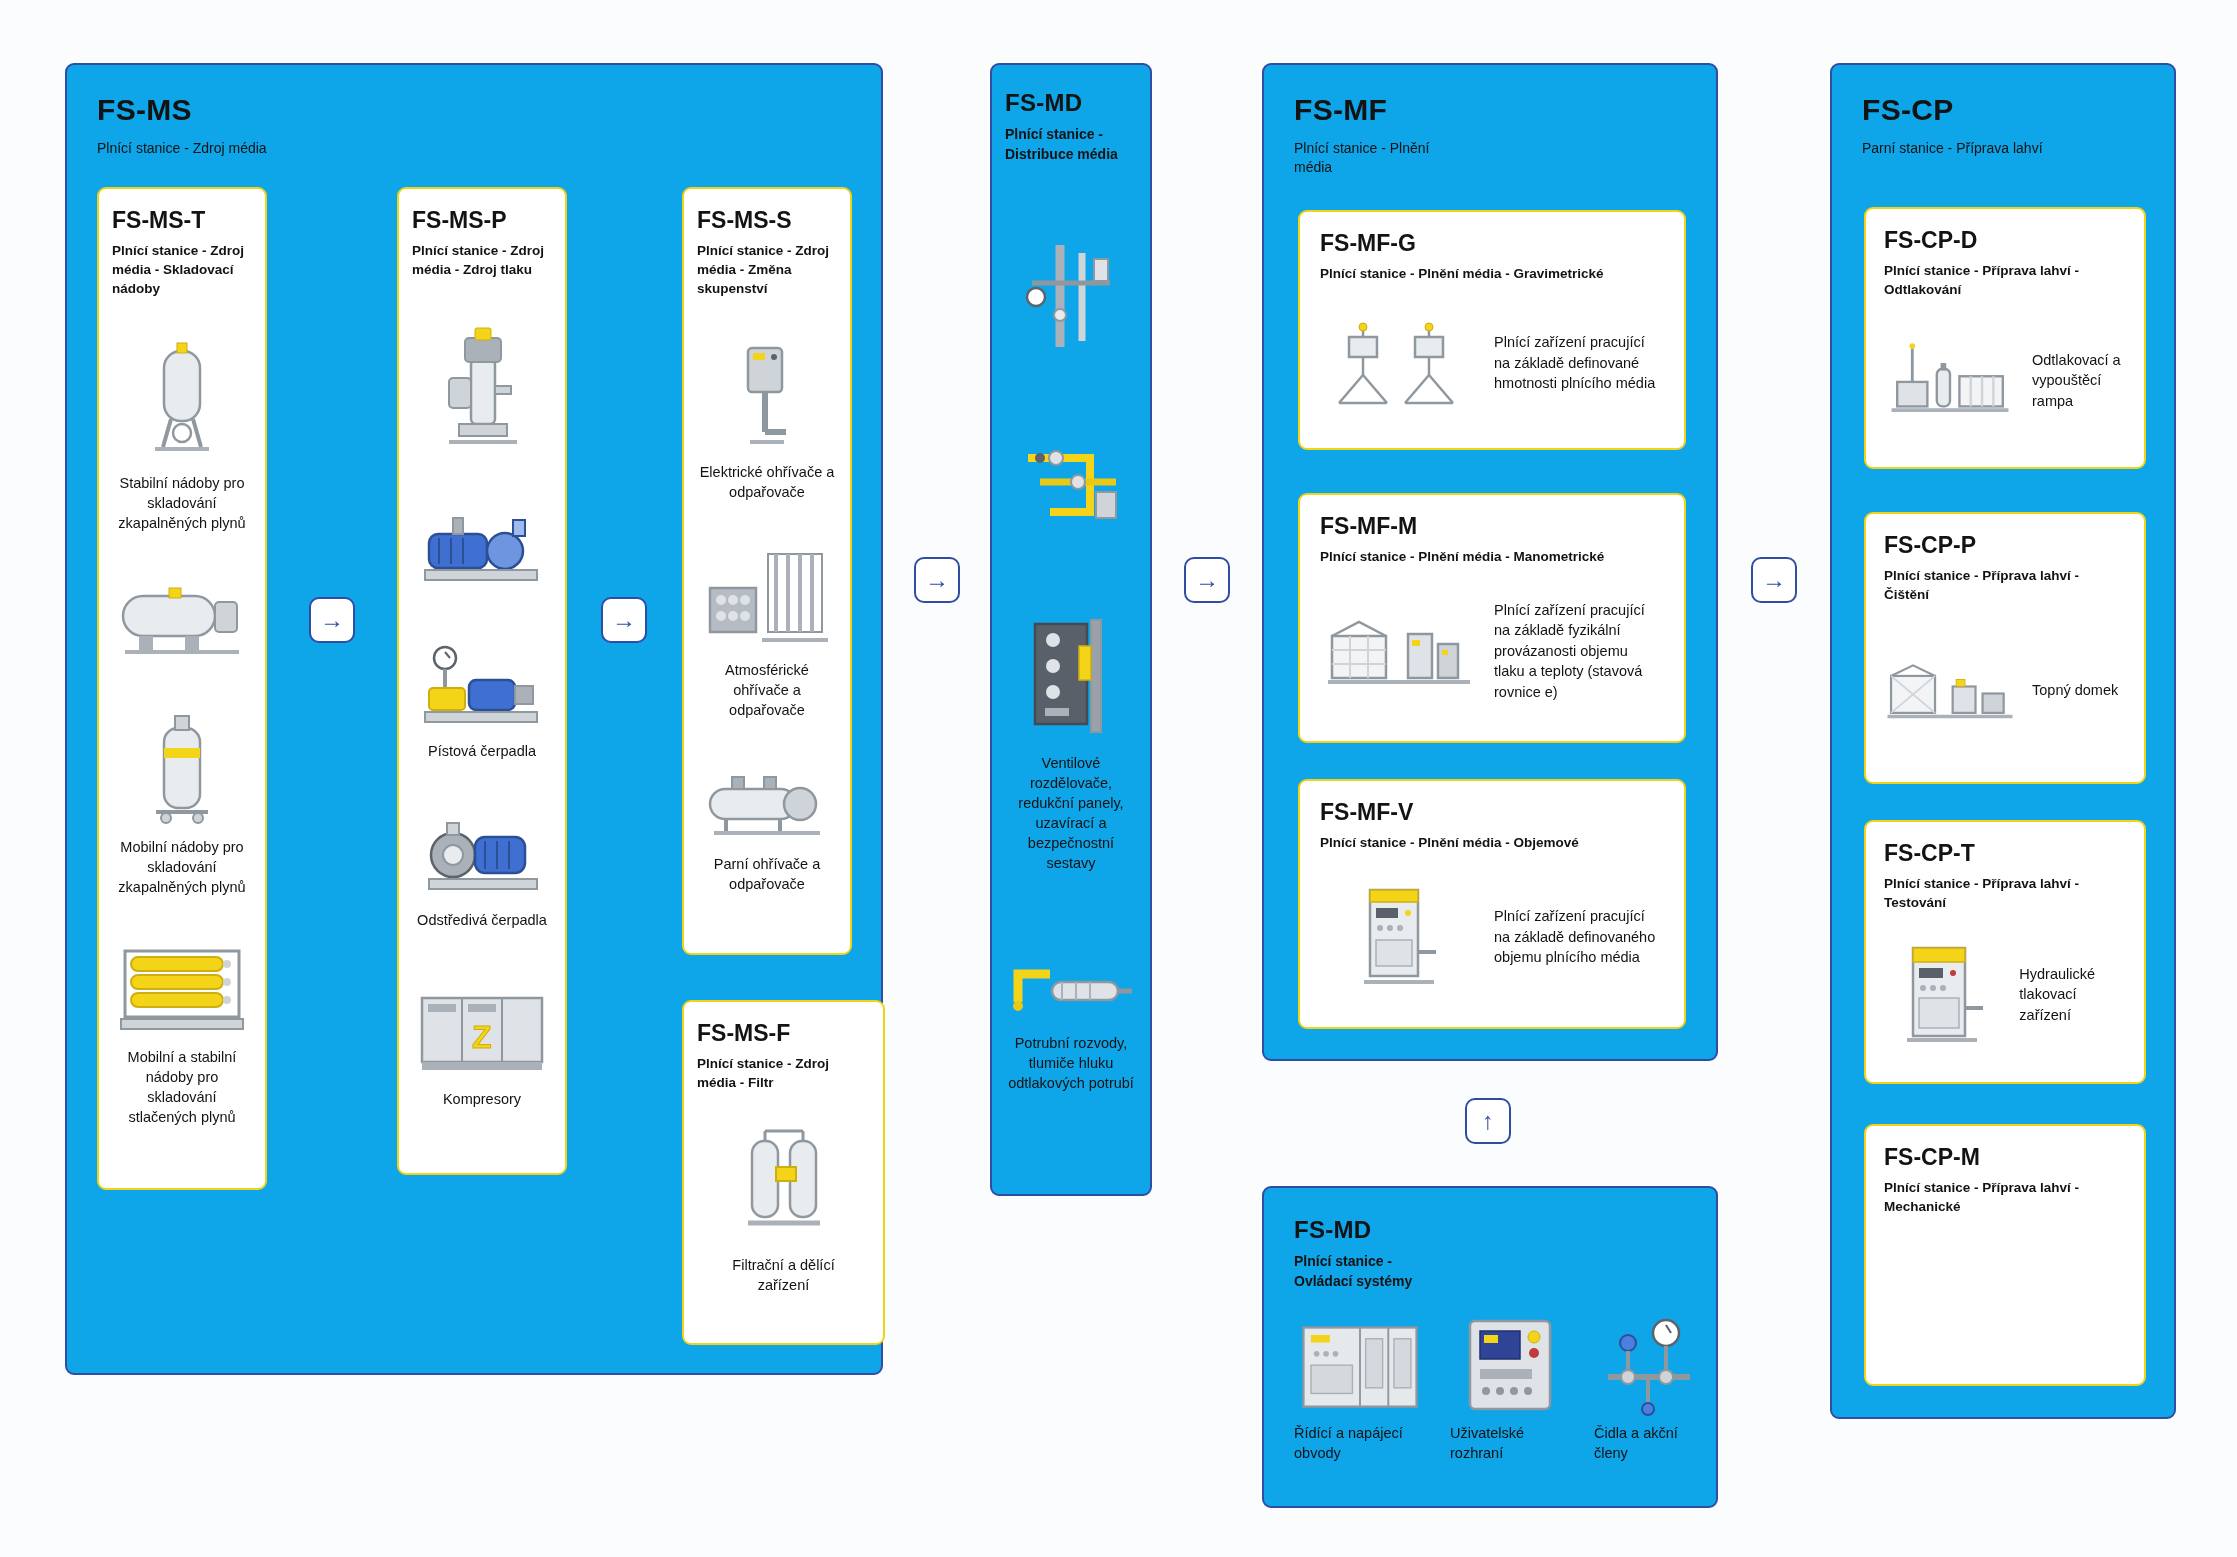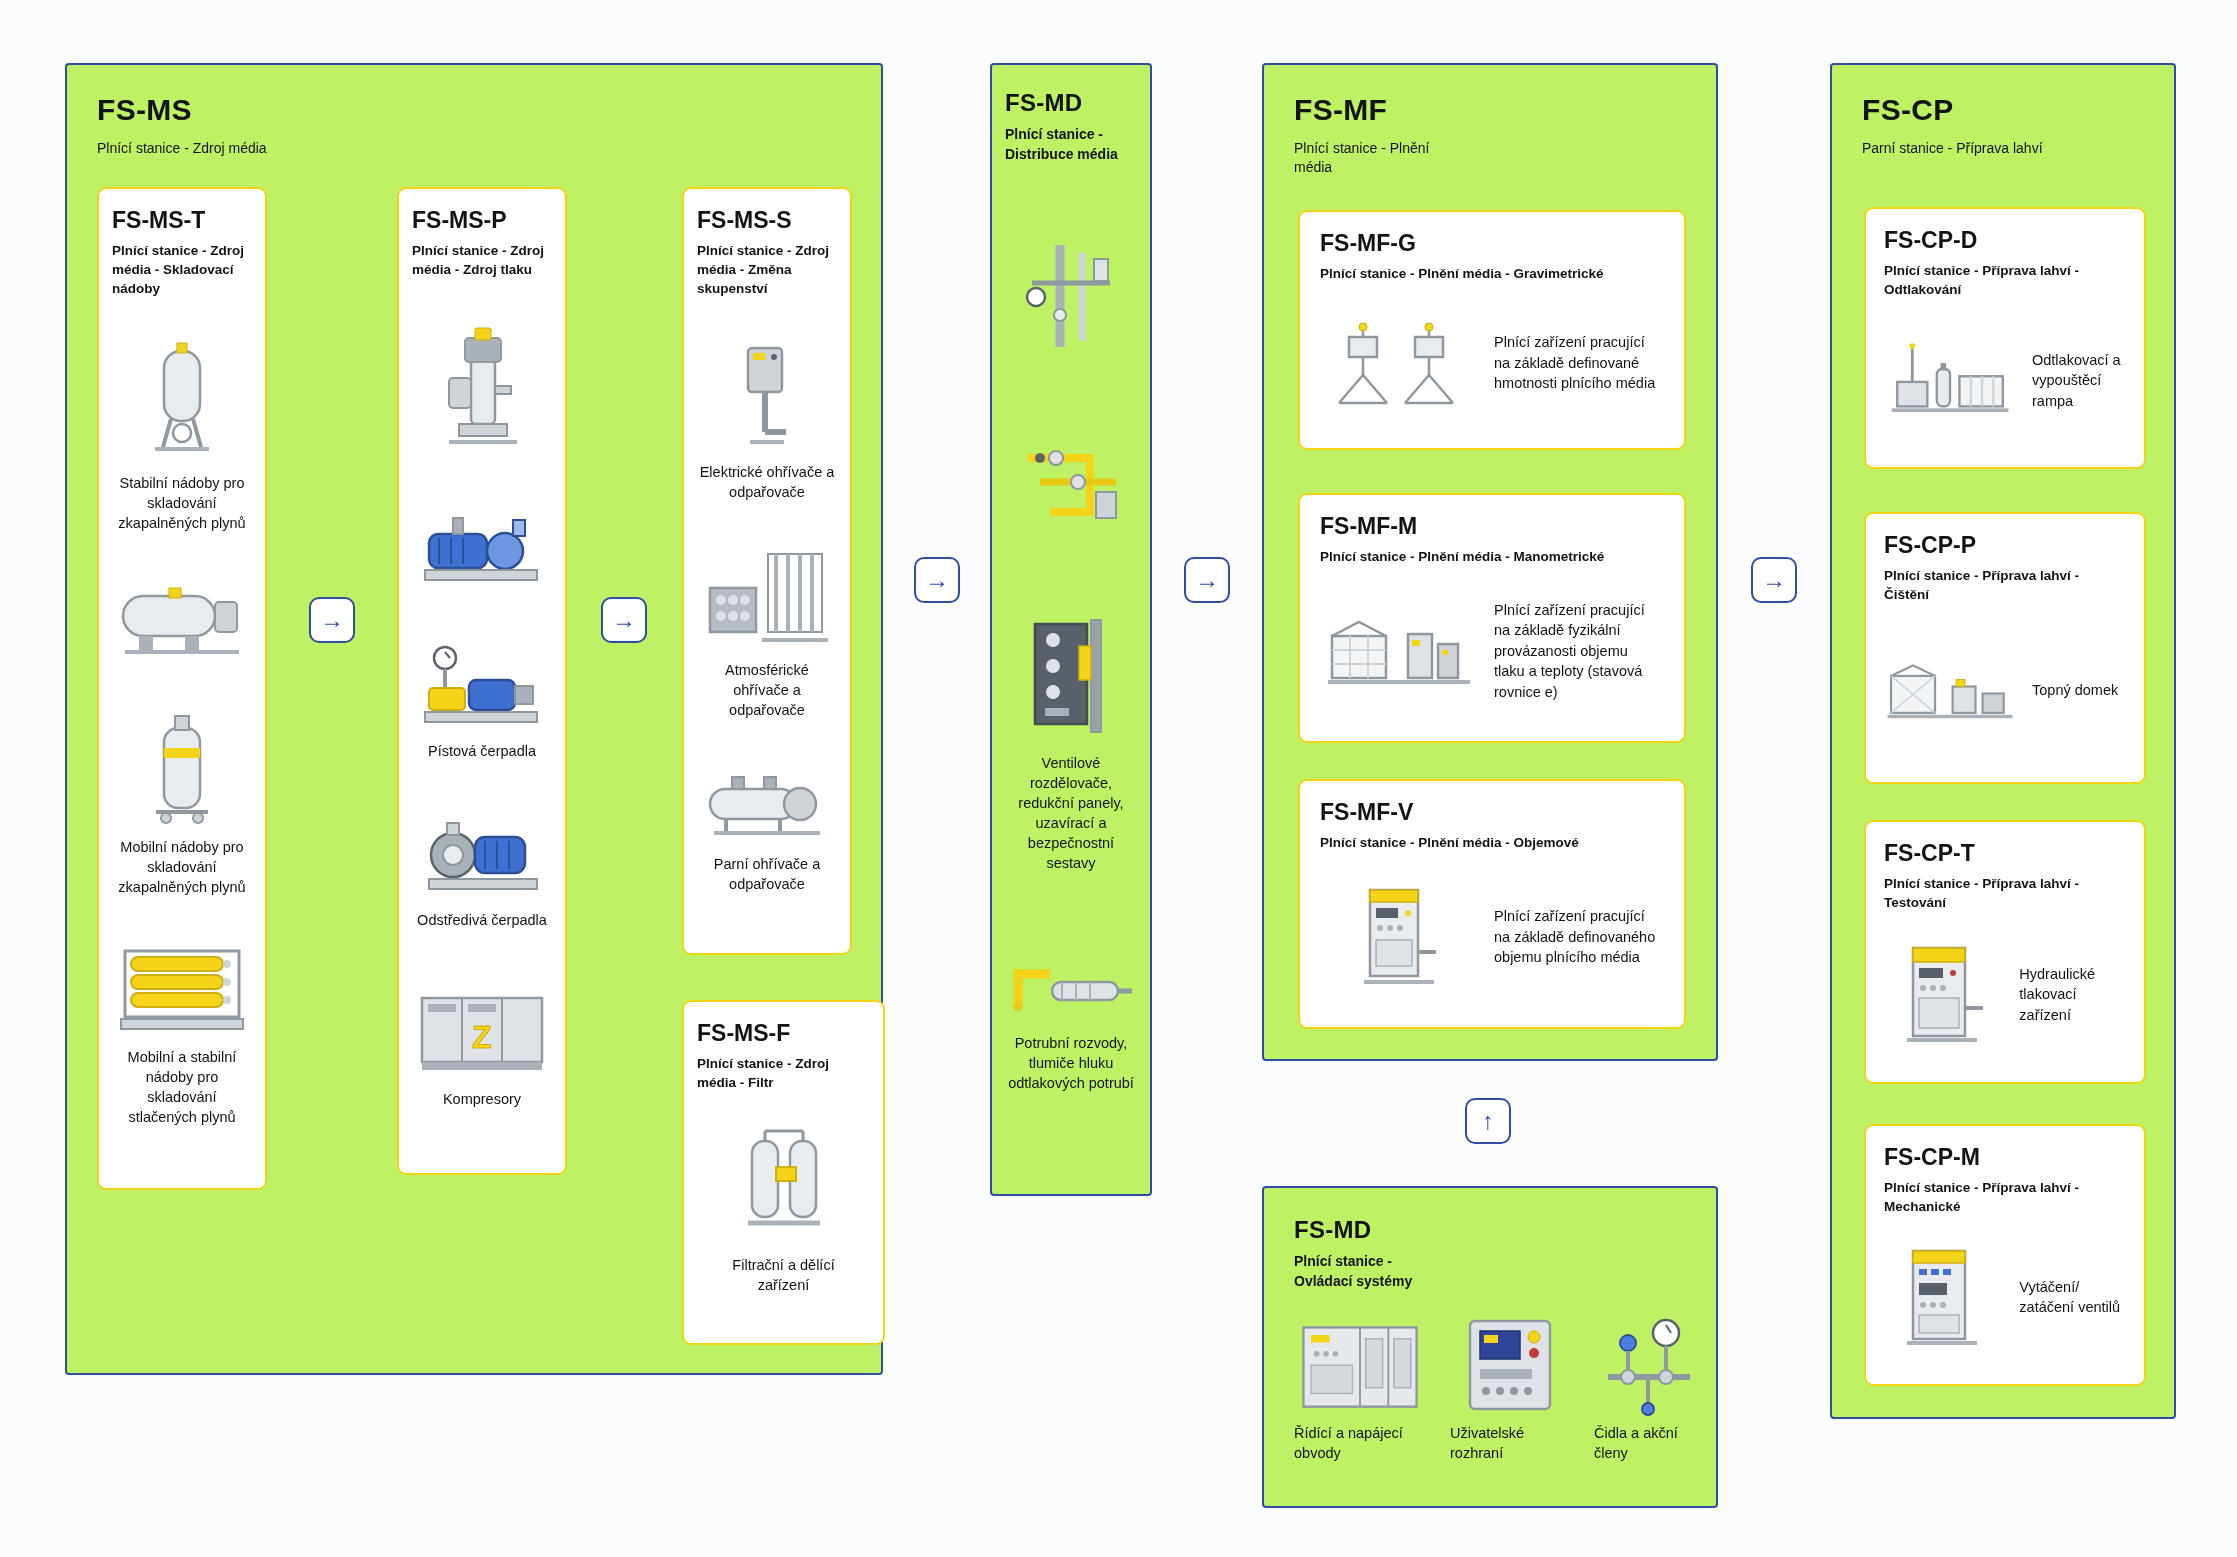--- a/index.html
+++ b/index.html
@@ -1,19 +1,19 @@
 <!DOCTYPE html>
 <html><head>
 <meta charset="utf-8">
 <style>
   *{box-sizing:border-box;margin:0;padding:0}
   body{margin:0;background:#fbfcfd}
   .canvas{position:relative;width:2237px;height:1557px;background:#fbfcfd;
     font-family:"Liberation Sans",sans-serif;color:#131313;overflow:hidden}
-  .box-blue{position:absolute;background:#bef264;border:2.5px solid #2e4da3;border-radius:4px;padding:28px 30px}
+  .box-blue{position:absolute;background:#0ea5e9;border:2.5px solid #2e4da3;border-radius:9px;padding:28px 30px}
   .box-yellow{position:absolute;background:#fff;border:2.5px solid #f2d417;border-radius:9px;
     padding:18px 13px;display:flex;flex-direction:column}
   .g-title{font-size:30px;font-weight:700;letter-spacing:.3px}
   .g-title-sm{font-size:24px;font-weight:700;letter-spacing:.3px}
   .g-sub{font-size:14px;font-weight:400;line-height:1.35;margin-top:12px}
   .g-sub-sm{font-size:14px;font-weight:700;line-height:1.4;margin-top:8px}
   .c-title{font-size:23px;font-weight:700}
   .c-sub{font-size:13.5px;font-weight:700;line-height:1.4;margin-top:8px}
   .items{display:flex;flex-direction:column;align-items:center;justify-content:space-evenly;flex:1;width:100%}
   .item{display:flex;flex-direction:column;align-items:center;gap:12px;padding:6px 0}
@@ -531,34 +531,16 @@
               <line x1="18" y1="98" x2="88" y2="98" stroke="#aab1b8" stroke-width="4"></line>
             </svg>
           </div>
         <p class="cp-desc">Hydraulické tlakovací zařízení</p>
       </div>
     </div>
 
     <div class="box-yellow" style="left:32px;top:1059px;width:282px;height:262px;padding:18px 18px">
       <h2 class="c-title">FS-CP-M</h2>
       <p class="c-sub">Plnící stanice - Příprava lahví - Mechanické</p>
-      <div class="mf-row">
-        <div class="cp-illu illu">
-            <svg width="110" height="105" viewBox="0 0 110 105">
-              <rect x="24" y="6" width="52" height="88" fill="#e9ecef" stroke="#8f979f" stroke-width="2.5"></rect>
-              <rect x="24" y="6" width="52" height="12" fill="#f3d418" stroke="#cfae10" stroke-width="1.5"></rect>
-              <rect x="30" y="24" width="8" height="6" fill="#3f6fd1"></rect>
-              <rect x="42" y="24" width="8" height="6" fill="#3f6fd1"></rect>
-              <rect x="54" y="24" width="8" height="6" fill="#3f6fd1"></rect>
-              <rect x="30" y="38" width="28" height="12" fill="#596069"></rect>
-              <circle cx="34" cy="60" r="3" fill="#aab1b8"></circle>
-              <circle cx="44" cy="60" r="3" fill="#aab1b8"></circle>
-              <circle cx="54" cy="60" r="3" fill="#aab1b8"></circle>
-              <rect x="30" y="70" width="40" height="18" fill="#dfe3e7" stroke="#aab1b8" stroke-width="1.5"></rect>
-              <line x1="18" y1="98" x2="88" y2="98" stroke="#aab1b8" stroke-width="4"></line>
-            </svg>
-          </div>
-        <p class="cp-desc">Vytáčení/ zatáčení ventilů</p>
-      </div>
     </div>
   </section>
 
 </div>
 
 </body></html>

